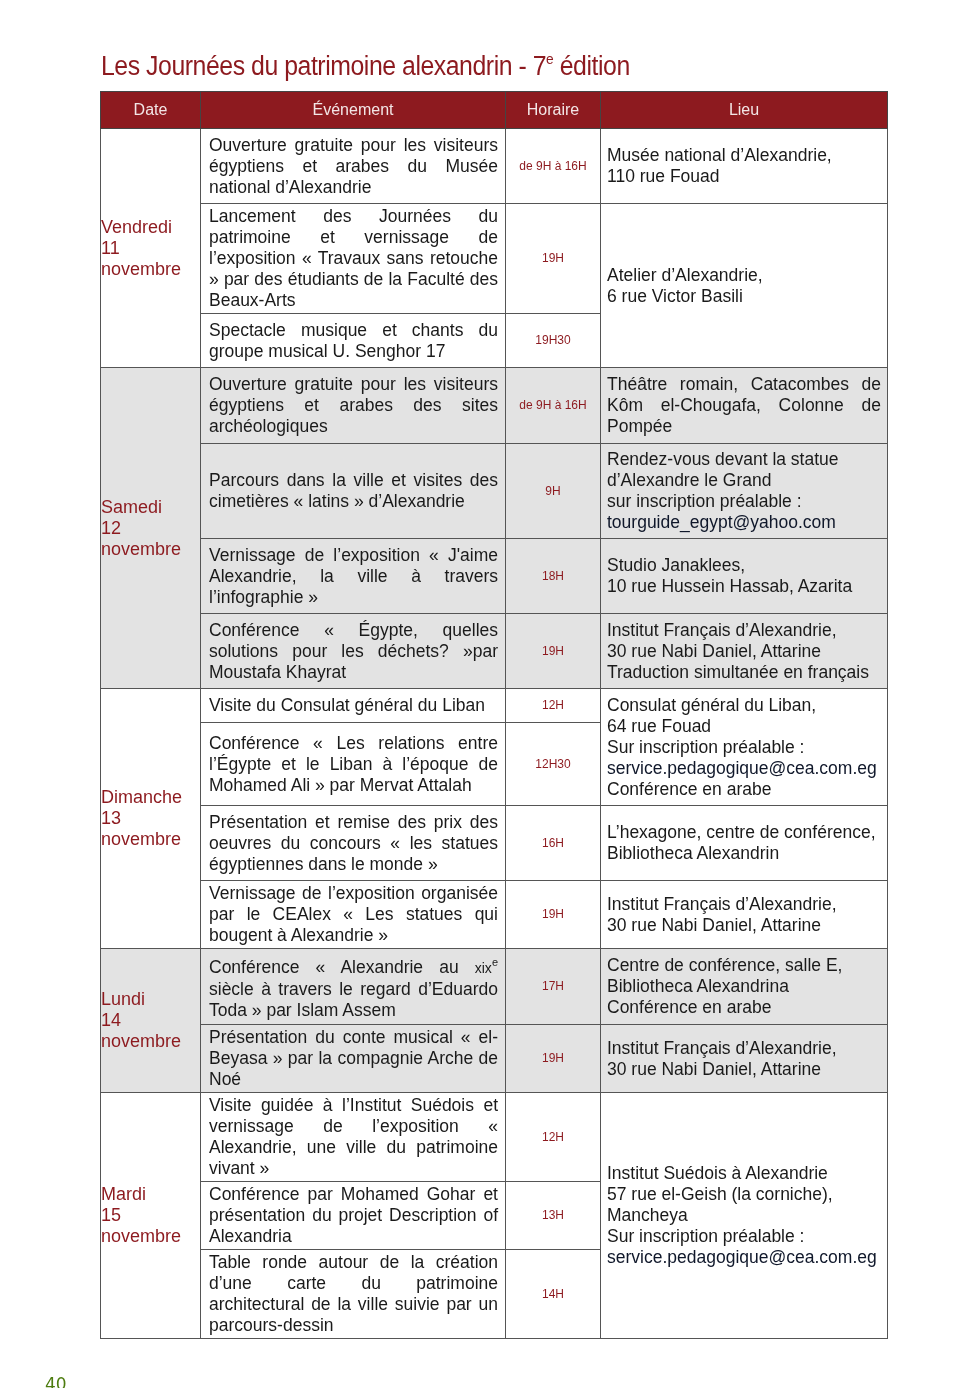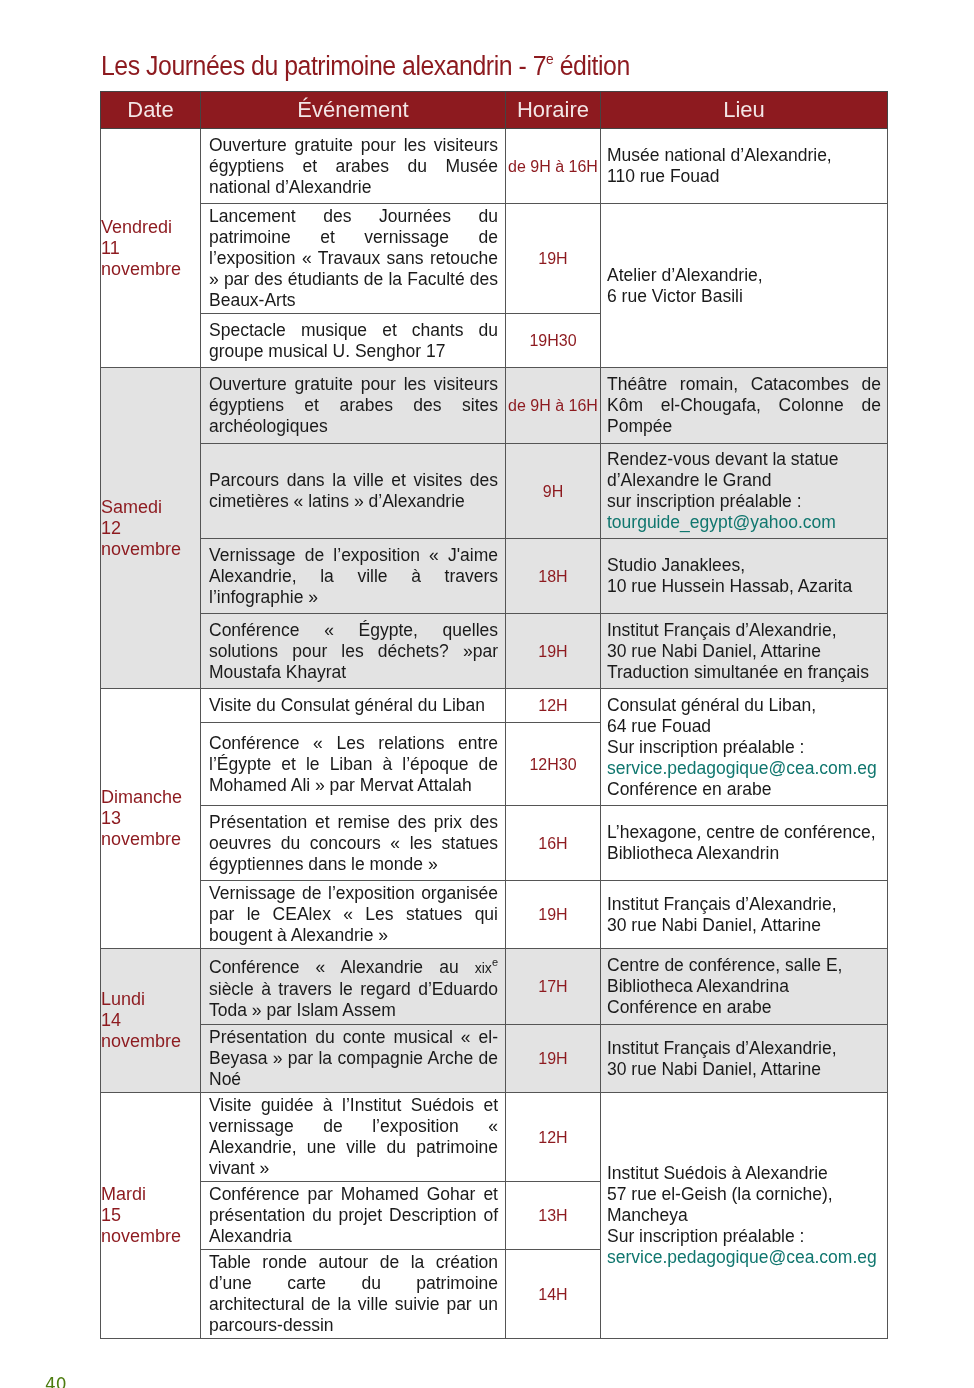--- a/index.html
+++ b/index.html
@@ -2,27 +2,27 @@
 <html><head>
 <meta charset="utf-8">
 <style>
   html, body { margin: 0; padding: 0; background: #ffffff; }
   body { width: 974px; height: 1388px; position: relative; font-family: "Liberation Sans Narrow", "Liberation Sans", sans-serif; color: #1a1a1a; }
   .title { position: absolute; left: 101px; top: 50px; font-size: 27px; color: #8d1a1f; letter-spacing: -0.5px; white-space: nowrap; transform: scaleX(0.92); transform-origin: left top; }
   .title sup { font-size: 15px; vertical-align: 11px; }
   table { position: absolute; left: 100px; top: 91px; width: 787px; border-collapse: collapse; table-layout: fixed; }
   col.c-date { width: 100px; } col.c-ev { width: 305px; } col.c-h { width: 95px; } col.c-l { width: 287px; }
   th, td { border: 1.5px solid #555555; padding: 0; vertical-align: middle; }
-  th { background: #8d1a1f; color: #f3e6e6; font-weight: normal; font-size: 22px; height: 36px; border-color: #444; }
+  th { background: #8d1a1f; color: #f3e6e6; font-weight: normal; font-size: 16px; height: 36px; border-color: #444; }
   td { font-size: 17.5px; line-height: 21px; }
   .ev { text-align: justify; padding: 2px 7px 2px 8px; text-align-last: left; margin-top: 16px; }
-  .hr { color: #8d1a1f; text-align: center; font-size: 16px; line-height: 21px; }
+  .hr { color: #8d1a1f; text-align: center; font-size: 12px; line-height: 21px; }
   .dt { color: #8d1a1f; text-align: left; font-size: 18px; line-height: 21px; }
   .li { text-align: left; padding: 2px 6px; }
-  .li .red { color: #0f766e; }
+  .li .red { color: #0f172a; }
   .grey td { background: #e3e3e3; }
   .page { position: absolute; left: 45px; top: 1374px; font-family: "DejaVu Sans", sans-serif; font-size: 17px; color: #4d7c0f; }
   .sup { font-size: 11px; vertical-align: 7px; }
   .smc { font-size: 14px; }
 </style>
 </head>
 <body>
 
 <div class="title"><span>Les Journées du patrimoine alexandrin - 7</span><sup>e</sup><span> édition</span></div>
 

